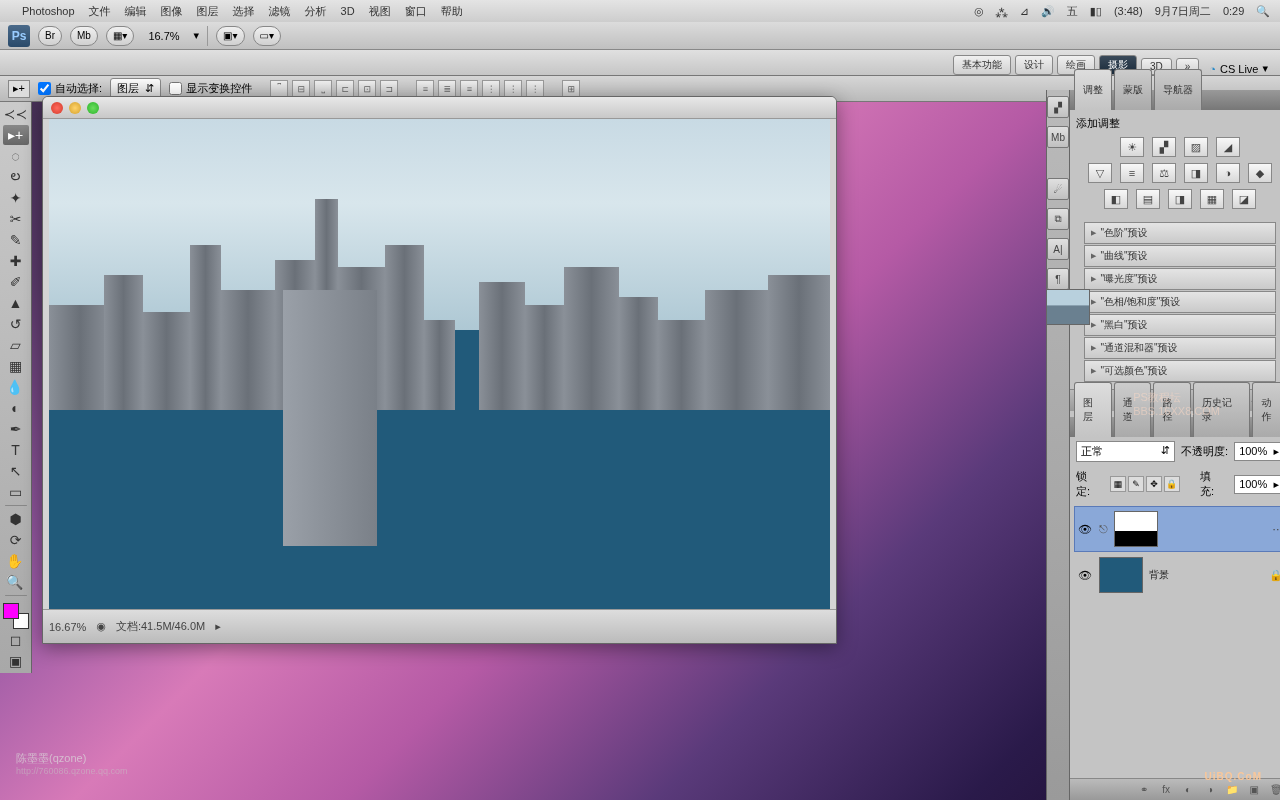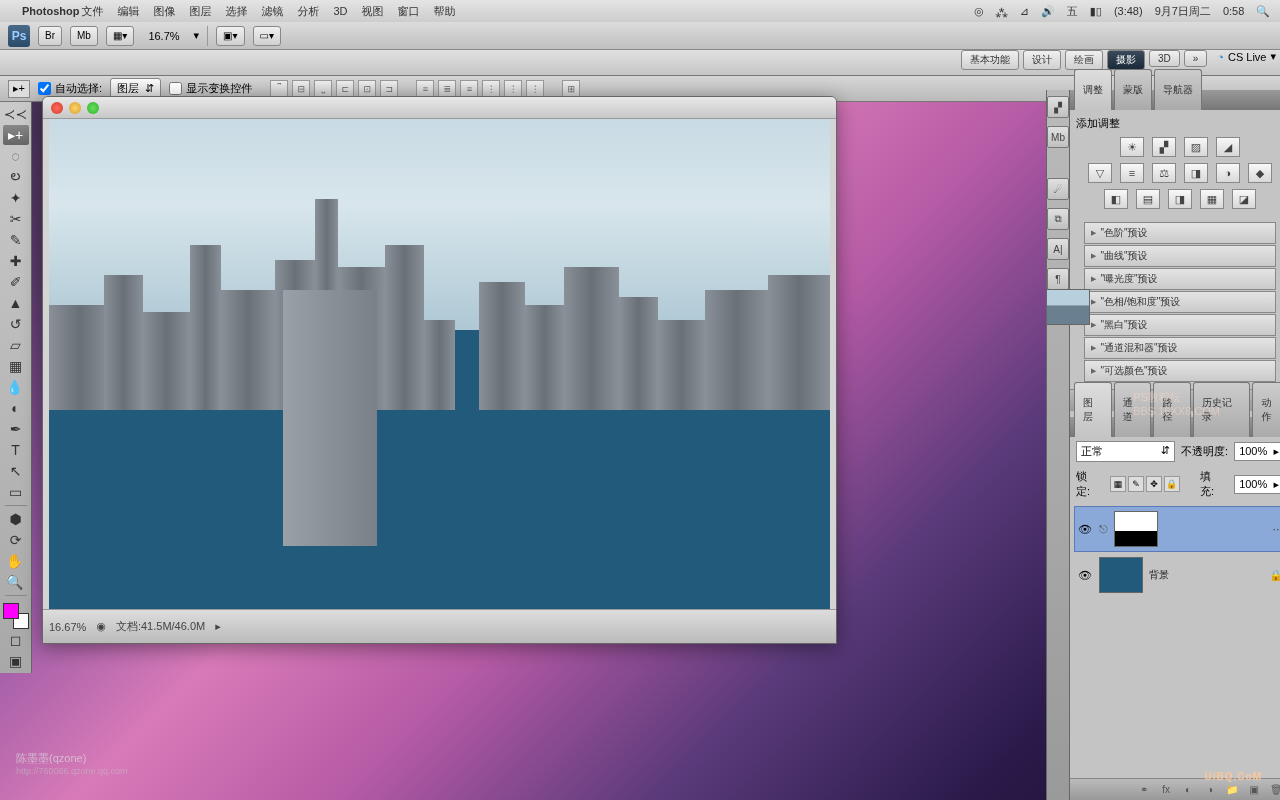--- a/index.html
+++ b/index.html
@@ -1,28 +1,28 @@
 <!DOCTYPE html>
 <html><head>
 <meta charset="utf-8">
 <style>
 *{margin:0;padding:0;box-sizing:border-box;font-family:"Lucida Grande","Helvetica Neue",sans-serif;font-size:11px;-webkit-font-smoothing:antialiased}
 body{width:1280px;height:800px;overflow:hidden;background:linear-gradient(135deg,#3a2b4a 0%,#5a3a6a 15%,#9a5aa5 30%,#d87ab8 42%,#b55aa5 55%,#5a3a7a 70%,#2a1a4a 85%,#1a0a2a 100%);position:relative}
 .menubar{height:22px;background:linear-gradient(#e4e4e4,#cdcdcd);display:flex;align-items:center;padding:0 10px;color:#333;box-shadow:0 1px 0 rgba(0,0,0,.2)}
 .apple{font-size:15px;margin-right:12px}
-.appname{font-weight:bold;margin-right:2px}
+.appname{font-weight:normal;margin-right:14px}
 .menubar .mitem{margin-right:14px;cursor:default}
 .menuright{margin-left:auto;display:flex;align-items:center;gap:12px}
 .menuright span{font-size:11px}
 .optbar{height:28px;background:linear-gradient(#dcdcdc,#c0c0c0);border-bottom:1px solid #888;display:flex;align-items:center;padding:0 8px;gap:8px}
 .pslogo{width:22px;height:22px;background:linear-gradient(#4a6a8a,#2a4a6a);border-radius:3px;display:flex;align-items:center;justify-content:center;color:#9cf;font-weight:bold;font-size:12px}
-.optbtn{border:1px solid #888;background:linear-gradient(#f0f0f0,#d0d0d0);border-radius:3px;padding:2px 6px;font-size:10px;height:20px;display:flex;align-items:center}
+.optbtn{border:1px solid #888;background:linear-gradient(#f0f0f0,#d0d0d0);border-radius:10px;padding:2px 6px;font-size:10px;height:20px;display:flex;align-items:center}
 .zoom{font-size:11px;padding:0 6px}
 .optsep{width:1px;height:20px;background:#999}
-.tabbar{height:26px;background:linear-gradient(#e0e0e0,#c6c6c6);border-bottom:1px solid #777;display:flex;align-items:flex-start;padding-right:4px;gap:4px}
+.tabbar{height:26px;background:linear-gradient(#e0e0e0,#c6c6c6);border-bottom:1px solid #777;display:flex;align-items:flex-end;padding-right:12px;gap:4px}
 .tababtn{border:1px solid #888;background:linear-gradient(#555,#333);color:#ddd;border-radius:3px;padding:2px 8px;font-size:10px}
 .tababtn.active{background:linear-gradient(#3a4a5a,#1a2a3a);color:#fff}
 .tababtn.light{background:linear-gradient(#f0f0f0,#d0d0d0);color:#333}
 .cslive{margin-left:6px;display:flex;align-items:center;gap:4px}
 .movebar{height:26px;background:linear-gradient(#d6d6d6,#bababa);border-bottom:1px solid #777;display:flex;align-items:center;padding:0 8px;gap:8px}
 .toolicon{width:22px;height:18px;border:1px solid #888;background:#ddd;display:flex;align-items:center;justify-content:center}
 .chk{display:flex;align-items:center;gap:4px}
 .dropdown{border:1px solid #888;background:linear-gradient(#fafafa,#dedede);border-radius:3px;padding:2px 6px;display:flex;align-items:center;gap:6px}
 .alignicons{display:flex;gap:4px;margin-left:10px}
 .aicon{width:18px;height:18px;border:1px solid #999;background:linear-gradient(#eee,#ccc);display:flex;align-items:center;justify-content:center;color:#666;font-size:9px}
@@ -99,21 +99,21 @@
   <span class="mitem">帮助</span>
   <div class="menuright">
     <span>◎</span>
     <span>⁂</span>
     <span>⊿</span>
     <span>🔊</span>
     <span>五</span>
     <span>▮▯</span>
     <span>(3:48)</span>
     <span>9月7日周二</span>
-    <span>0:58</span>
+    <span>0:29</span>
     <span>🔍</span>
   </div>
 </div>
 
 <div class="optbar">
   <div class="pslogo">Ps</div>
   <div class="optbtn">Br</div>
   <div class="optbtn">Mb</div>
   <div class="optbtn">▦▾</div>
   <span class="zoom">16.7%</span>

